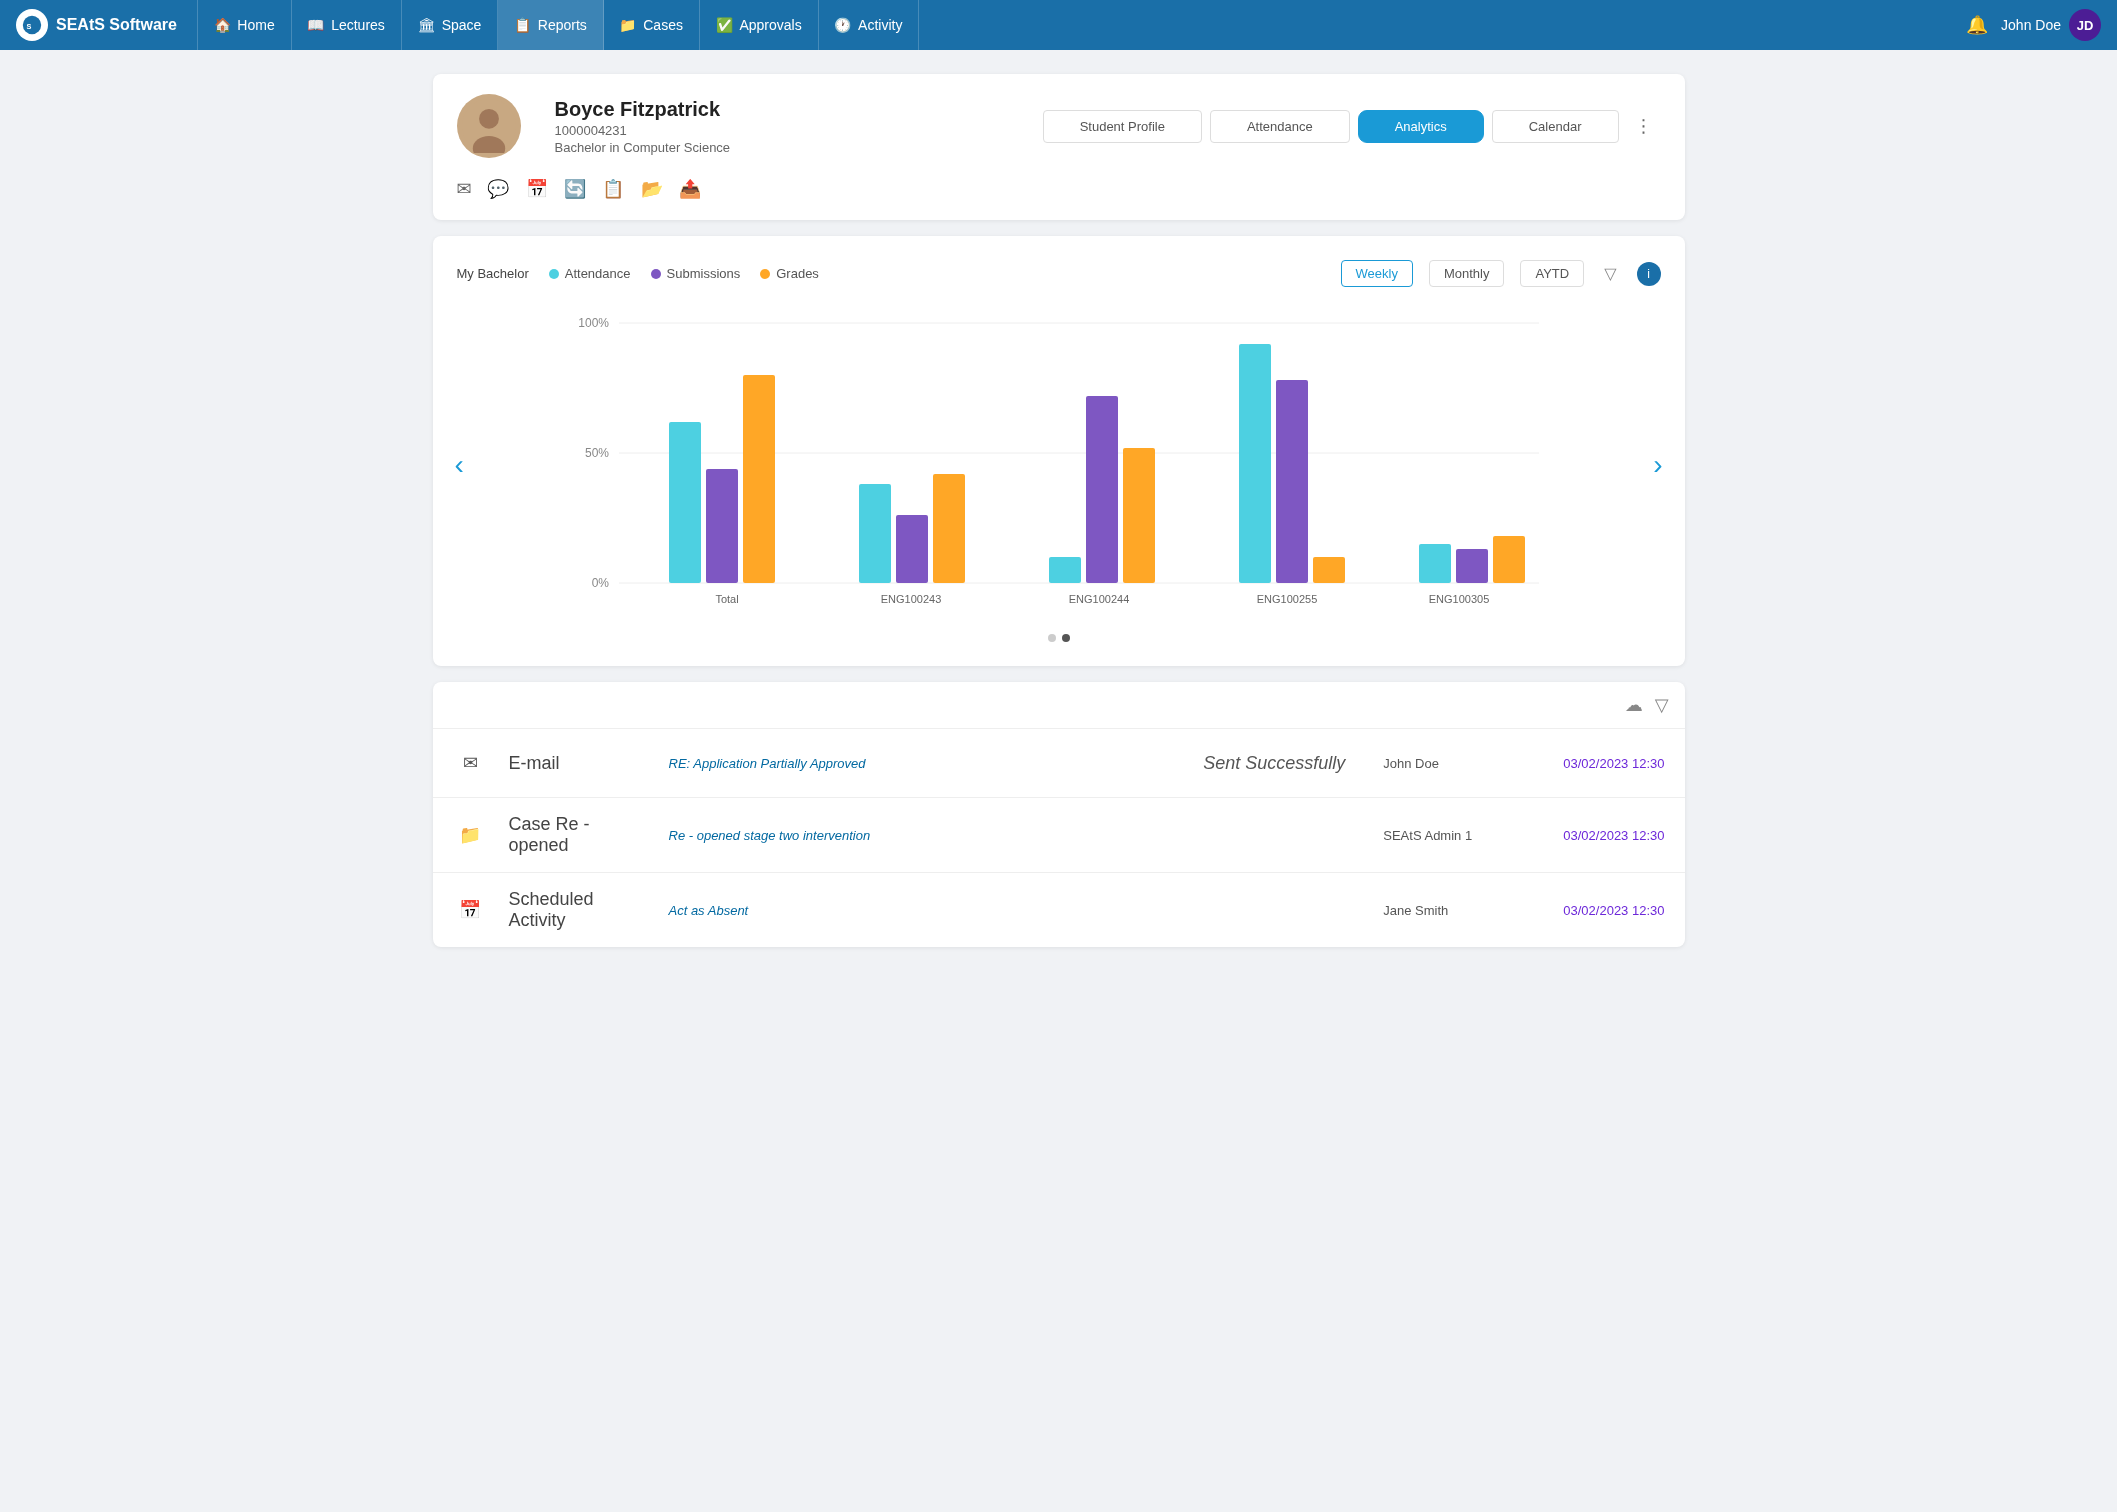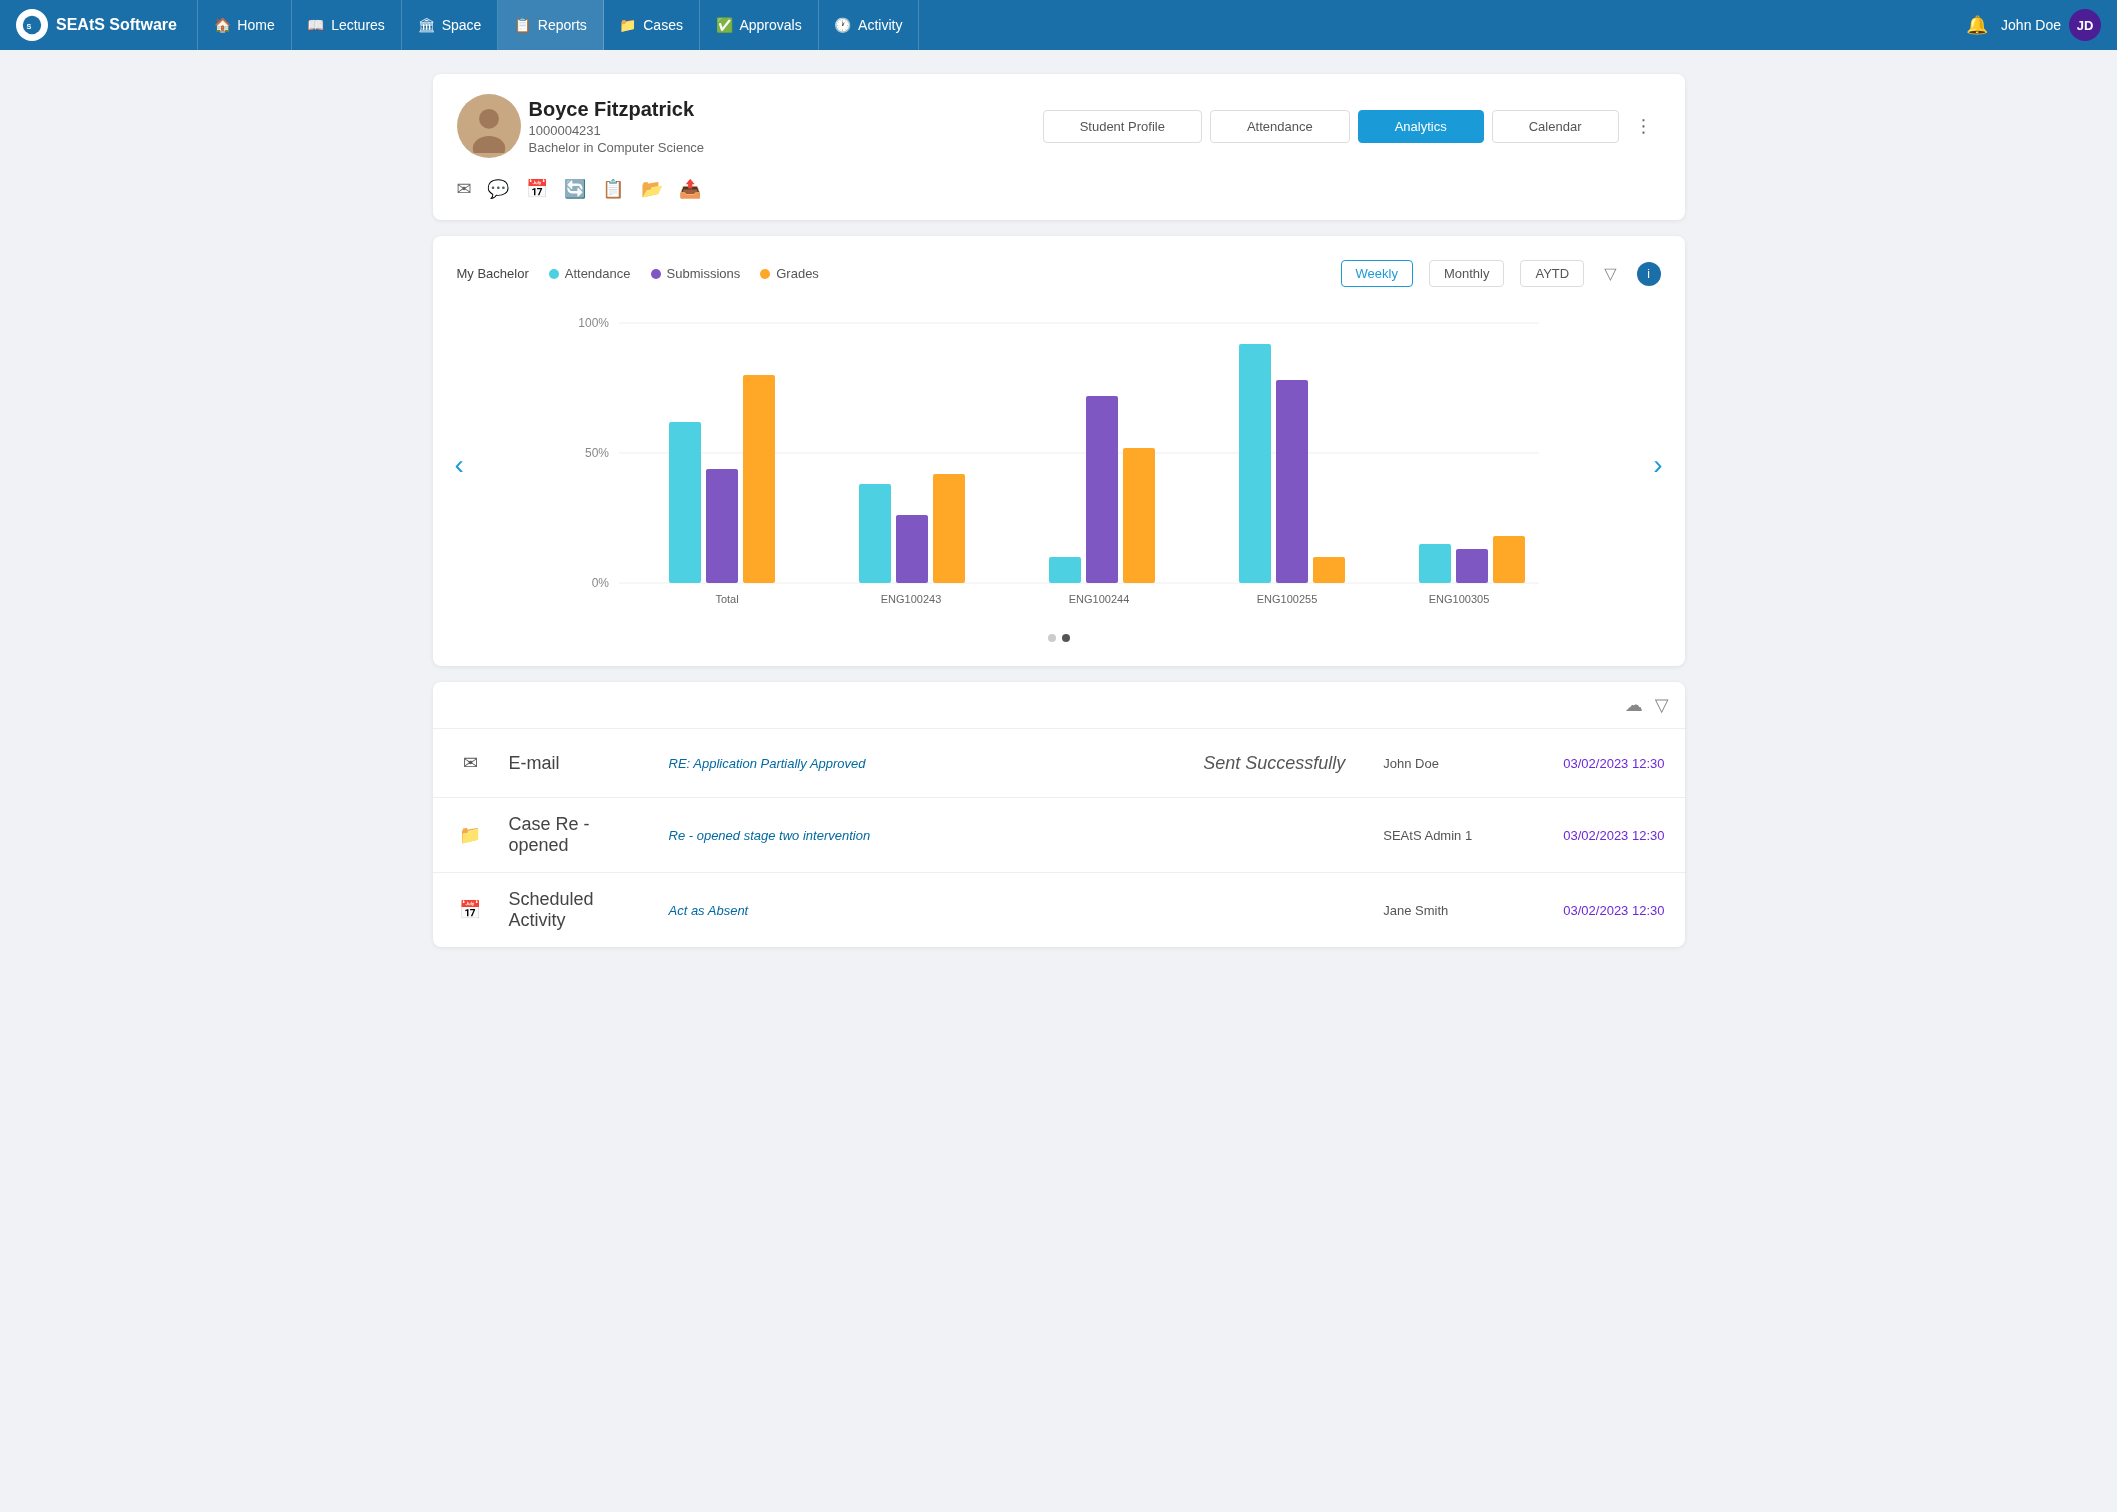--- a/index.html
+++ b/index.html
@@ -48,36 +48,36 @@
     
     .main { padding: 24px; max-width: 1300px; margin: 0 auto; }
 
     
     .profile-card {
       background: white; border-radius: 8px;
       padding: 20px 24px; margin-bottom: 16px;
       box-shadow: 0 1px 4px rgba(0,0,0,0.08);
     }
     .profile-top { display: flex; align-items: center; justify-content: space-between; margin-bottom: 16px; }
-    .profile-info { display: flex; align-items: center; gap: 8px; }
+    .profile-info { display: flex; align-items: center; gap: 34px; }
     .profile-avatar {
       width: 64px; height: 64px; border-radius: 50%;
       background: #c8a882; overflow: hidden;
       display: flex; align-items: center; justify-content: center;
     }
     .profile-avatar svg { width: 54px; height: 54px; }
     .profile-details h2 { font-size: 20px; font-weight: 600; color: #222; }
     .profile-details p { font-size: 13px; color: #666; margin-top: 2px; }
     .profile-tabs { display: flex; gap: 8px; align-items: center; }
     .profile-tab {
       padding: 8px 36px; border: 1px solid #ddd;
       border-radius: 4px; cursor: pointer;
       font-size: 13px; background: white; color: #555;
     }
-    .profile-tab.active { background: #1a9ad6; color: white; border-color: #1a9ad6; }
+    .profile-tab.active { background: #1a9ad6; color: white; border-color: #1a9ad6; border-radius: 9px; }
     .more-btn { background: none; border: none; cursor: pointer; font-size: 18px; color: #666; padding: 4px 8px; }
     .profile-actions { display: flex; gap: 16px; padding-top: 4px; }
     .action-icon { color: #666; cursor: pointer; font-size: 18px; }
 
     
     .analytics-card {
       background: white; border-radius: 8px;
       padding: 24px; margin-bottom: 16px;
       box-shadow: 0 1px 4px rgba(0,0,0,0.08);
       position: relative;

